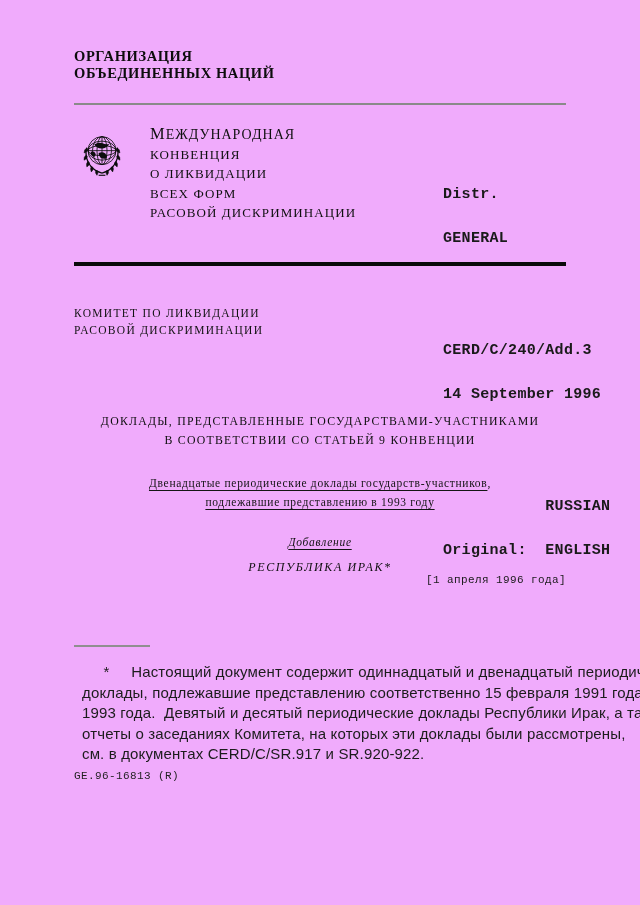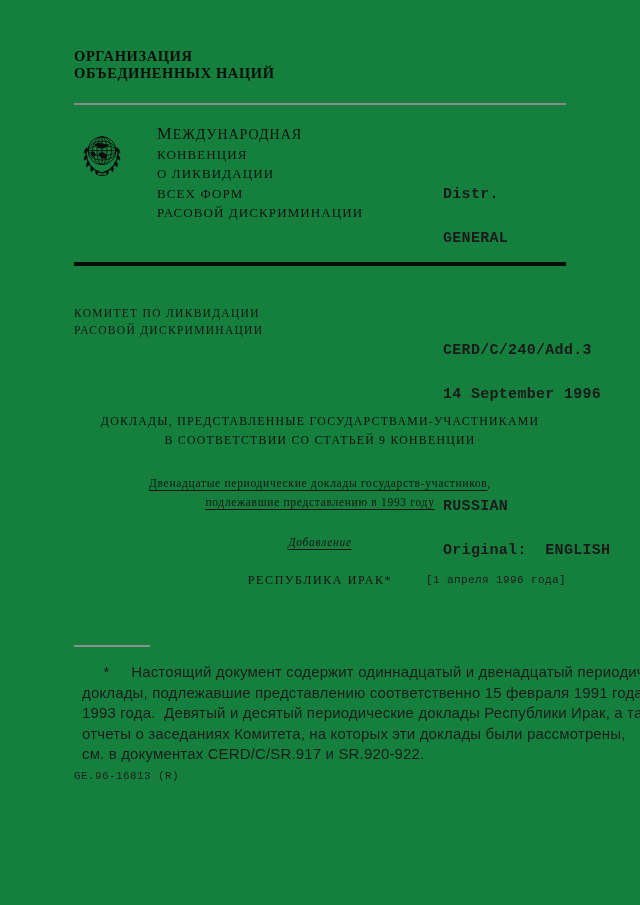--- a/index.html
+++ b/index.html
@@ -12,21 +12,21 @@
     height: 905px;
     position: relative;
     font-family: "Liberation Serif", "DejaVu Serif", serif;
     color: #111111;
     overflow: hidden;
   }
 
   .page {
     position: absolute;
     inset: 0;
-    background: #15803d;
+    background: #f0abfc;
   }
 
   
   .masthead {
     position: absolute;
     left: 74px;
     top: 48px;
     width: 492px;
     display: flex;
     justify-content: space-between;
@@ -86,21 +86,21 @@
     display: flex;
     align-items: flex-start;
   }
   .un-emblem {
     width: 56px;
     height: 56px;
     flex: 0 0 56px;
     margin-top: 2px;
   }
   .convention-title {
-    margin-left: 27px;
+    margin-left: 20px;
     flex: 1 1 auto;
   }
   .conv-line {
     font-family: "Liberation Serif", "DejaVu Serif", serif;
     font-size: 13px;
     line-height: 19.5px;
     letter-spacing: 1.1px;
     color: #101010;
     text-transform: uppercase;
   }
@@ -118,21 +118,21 @@
     line-height: 14.5px;
     color: #1a1a1a;
     letter-spacing: 0.3px;
     white-space: pre;
     position: absolute;
     left: 443px;
     top: 130px;
     font-weight: bold;
   }
   .distr-group { margin-bottom: 11px; }
-  .distr-group:last-child { margin-bottom: 0; }
+  .distr-group:last-child { margin-bottom: 0; text-align: right; }
 
   
   .committee {
     position: absolute;
     left: 74px;
     top: 305px;
     font-family: "Liberation Serif", "DejaVu Serif", serif;
     font-size: 11.5px;
     line-height: 17px;
     letter-spacing: 1.3px;
@@ -176,26 +176,27 @@
     font-size: 11.5px;
     letter-spacing: 0.7px;
     color: #141414;
   }
   .addendum span {
     text-decoration: underline;
     text-underline-offset: 2.5px;
     font-style: italic;
   }
   .country {
-    margin-top: 25px;
+    margin-top: 12px;
     font-family: "Liberation Serif", "DejaVu Serif", serif;
     font-size: 12px;
     letter-spacing: 1.6px;
     color: #101010;
     text-transform: uppercase;
+    font-style: italic;
   }
 
   .date-line {
     position: absolute;
     left: 74px;
     top: 574px;
     width: 492px;
     text-align: right;
     font-family: "Liberation Mono", "DejaVu Sans Mono", monospace;
     font-size: 11px;

